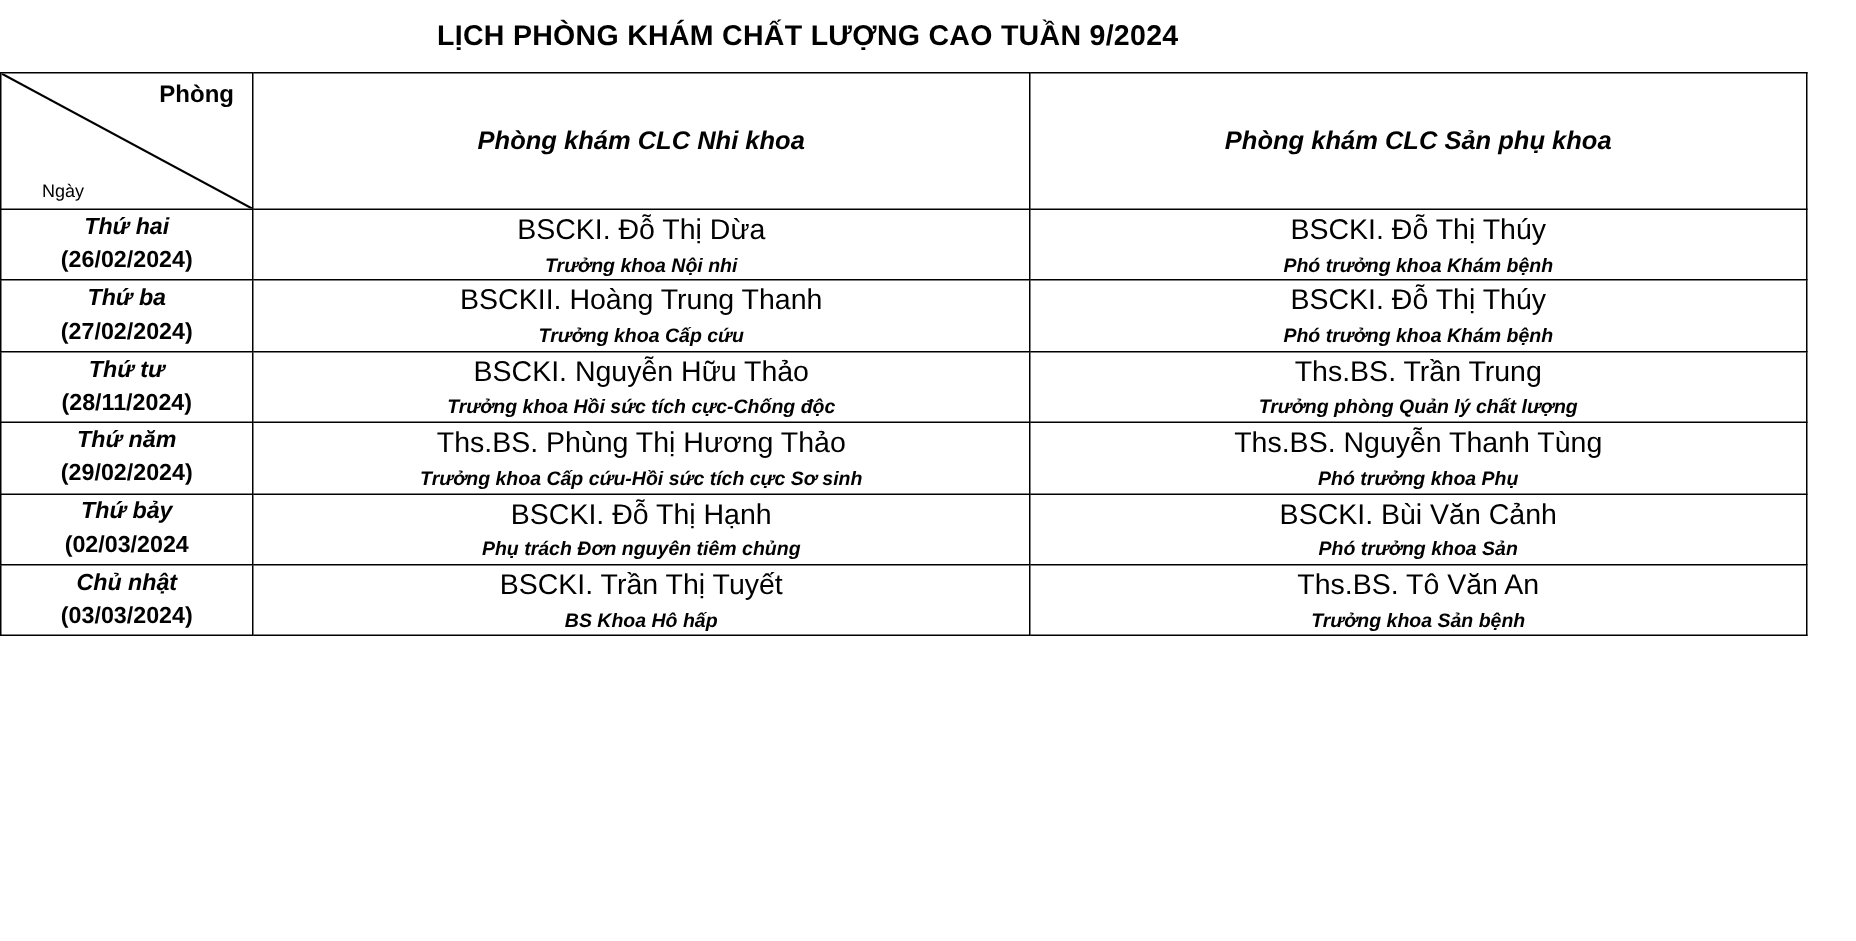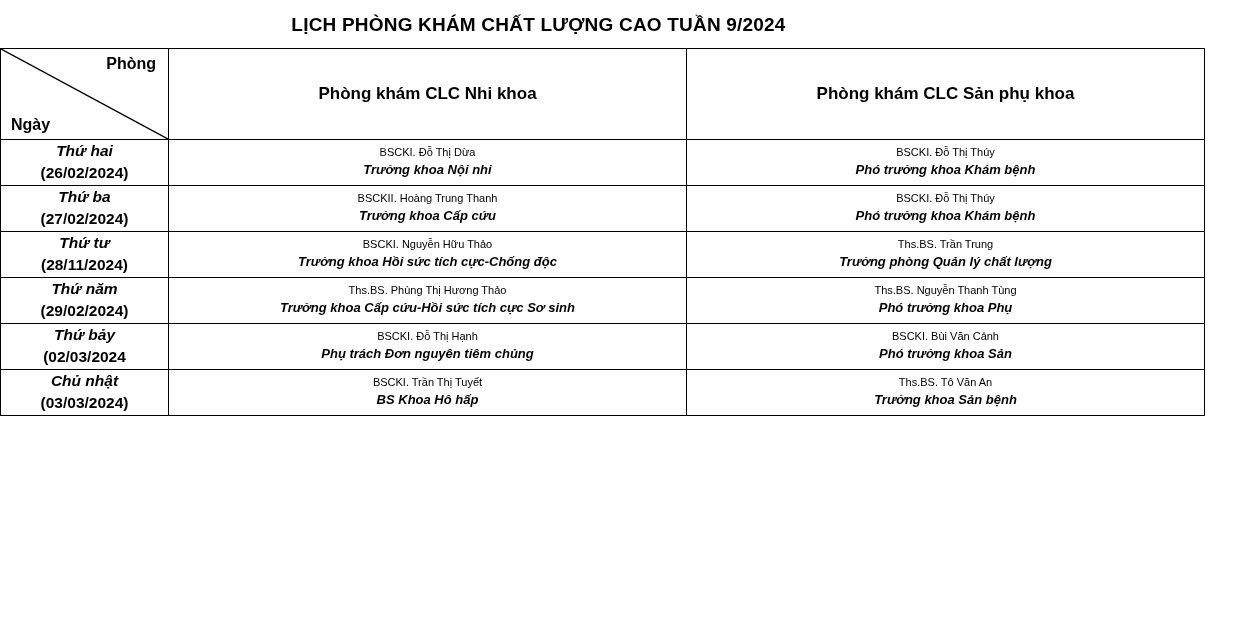--- a/index.html
+++ b/index.html
@@ -59,45 +59,46 @@
   }
   .corner .lbl-room {
     position: absolute;
     right: 12px;
     top: 6px;
     font-size: 16px;
     font-weight: bold;
   }
   .corner .lbl-day {
     position: absolute;
-    left: 10px;
+    left: 27px;
     bottom: 5px;
-    font-size: 16px;
-    font-weight: bold;
+    font-size: 12px;
+    font-weight: normal;
   }
   .col-head {
     font-size: 17px;
     font-weight: bold;
     height: 90px;
+    font-style: italic;
   }
   .day-cell {
     font-size: 15.5px;
     font-weight: bold;
     line-height: 1.45;
     padding: 6px 2px;
   }
   .day-cell .dname { display: block; font-style: italic; }
   .day-cell .ddate { display: block; }
   .entry-cell {
     padding: 7px 6px;
     line-height: 1.45;
   }
   .entry-cell .doctor {
     display: block;
-    font-size: 11px;
+    font-size: 19px;
     font-weight: normal;
     text-align: center;
   }
   .entry-cell .role {
     display: block;
     font-size: 13px;
     font-weight: bold;
     font-style: italic;
   }
 </style>

